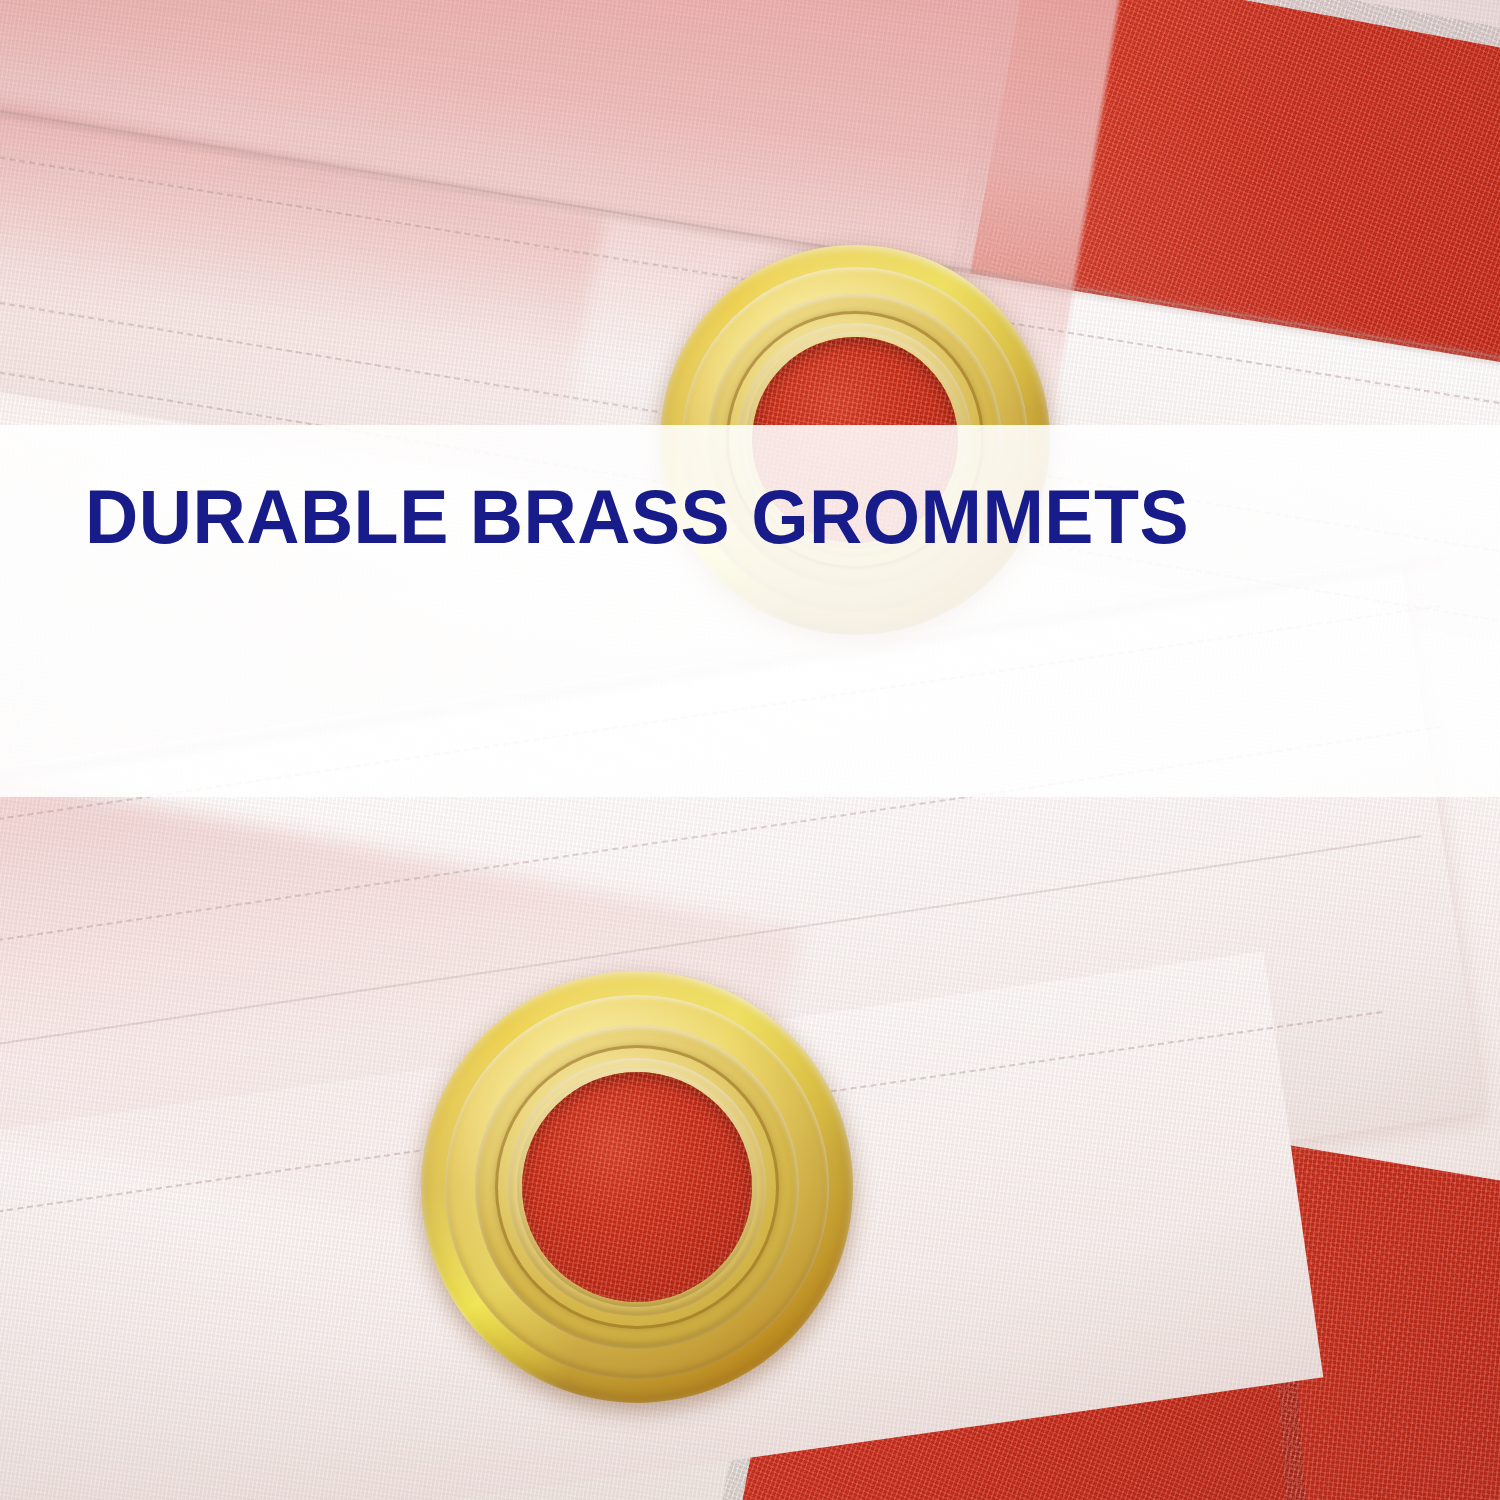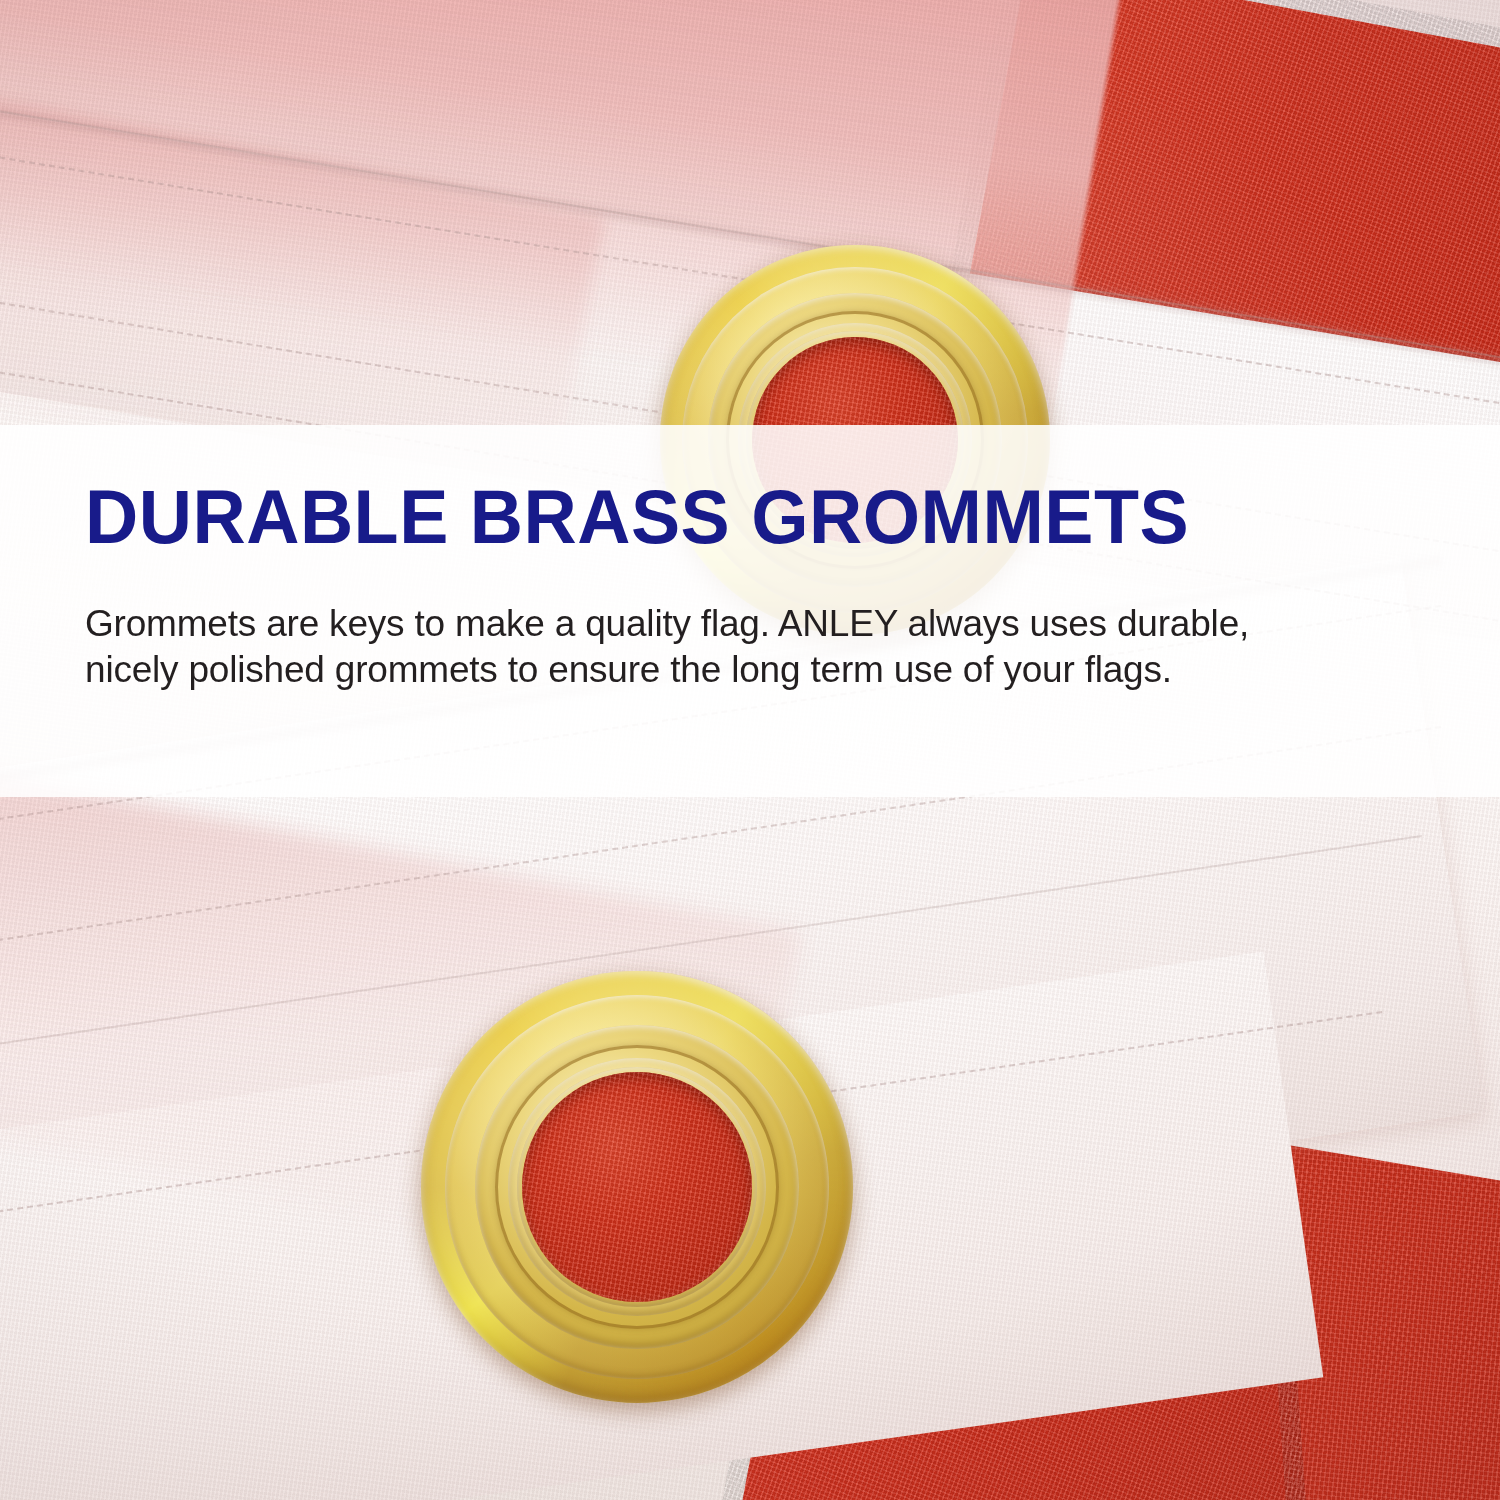--- a/index.html
+++ b/index.html
@@ -377,15 +377,14 @@
         <div class="weave-red"></div>
       </div>
     </div>
 
   </div>
 
   <div class="band"></div>
 
   <h1 class="headline">DURABLE  BRASS  GROMMETS</h1>
 
-  <p class="body-copy">Grommets are keys to make a quality flag. ANLEY always uses durable, nicely polished grommets to ensure the long term use of your flags.</p>
 
 </div>
 
 </body></html>

